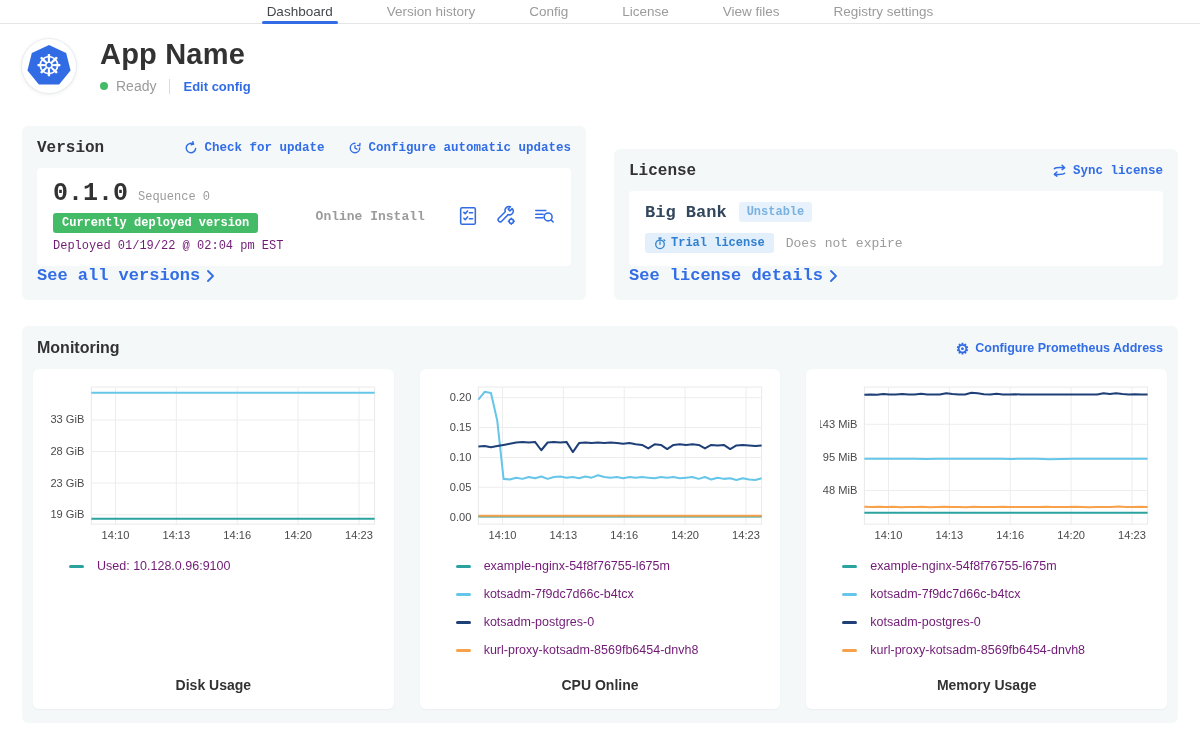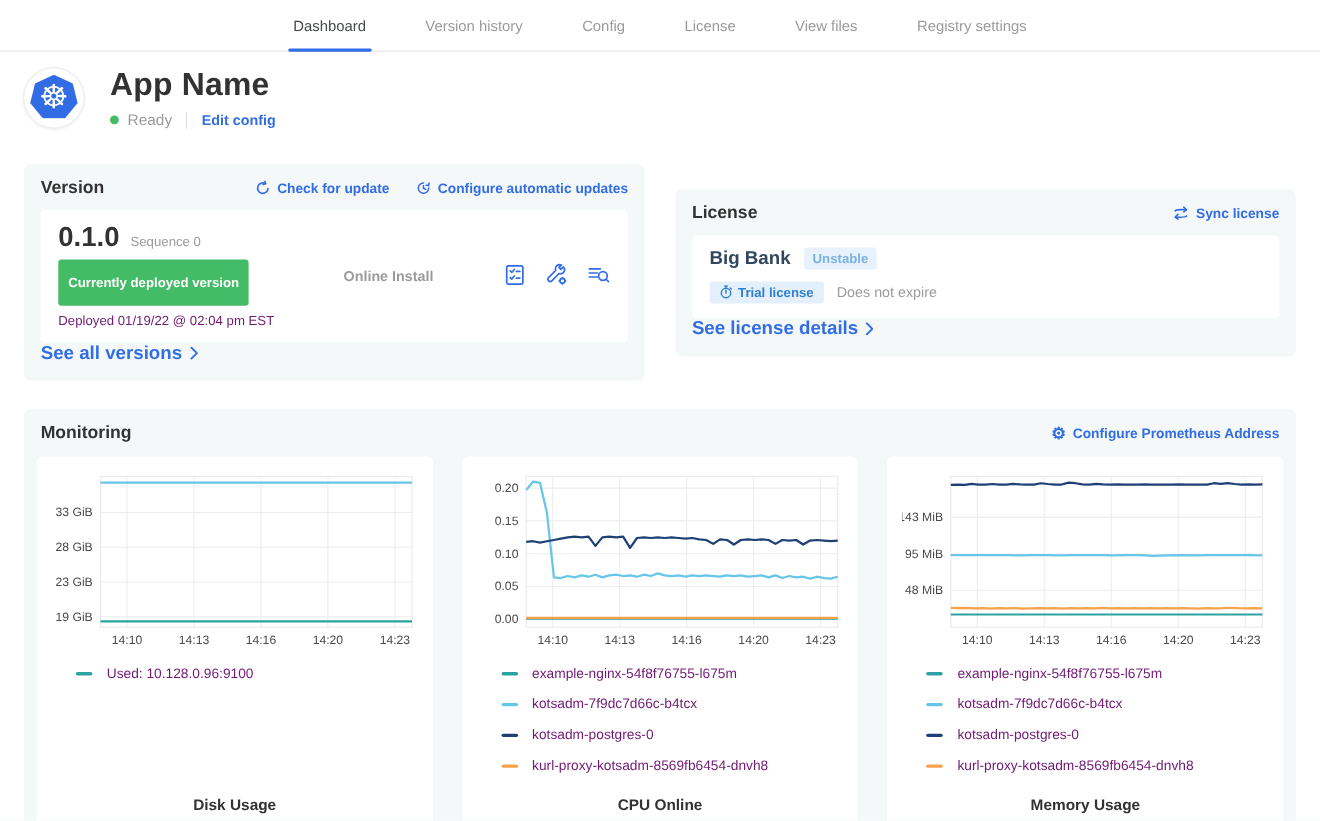--- a/index.html
+++ b/index.html
@@ -3,50 +3,50 @@
 <meta charset="utf-8">
 <style>
   * { box-sizing: border-box; }
   html,body { margin:0; padding:0; }
   body {
     width:1200px; height:746px; background:#fff;
     font-family:"Liberation Sans", sans-serif; color:#323232;
     overflow:hidden;
   }
   
-  .nav { height:47px; border-bottom:1px solid #e4e6e8; display:flex; justify-content:center; background:#fff; }
+  .nav { height:24px; border-bottom:1px solid #e4e6e8; display:flex; justify-content:center; background:#fff; }
   .tab { padding:0 27px; display:flex; align-items:center; font-size:13.5px; color:#9b9b9b; cursor:pointer; position:relative; white-space:nowrap; }
   .tab.active { color:#44484d; }
   .tab.active::after { content:""; position:absolute; left:22px; right:22px; bottom:-1px; height:3px; background:#326de6; border-radius:2px; }
   
   .app-header { display:flex; align-items:center; gap:24px; padding:14px 22px 6px; }
   .logo-ring { width:54px; height:54px; border-radius:50%; background:#fff; box-shadow:0 0 0 1px #e9edf0, 0 1px 4px rgba(0,0,0,.10); display:flex; align-items:center; justify-content:center; flex:none; }
   .logo-hept { width:44px; height:42px; background:#326ce5; clip-path:polygon(50% 0%, 89% 19%, 99% 61%, 73% 94%, 27% 94%, 1% 61%, 11% 19%); display:flex; align-items:center; justify-content:center; }
   .logo-hept span { color:#fff; font-size:30px; line-height:1; }
   .app-title { font-size:29px; font-weight:bold; margin:0; letter-spacing:.2px; }
   .status-row { display:flex; align-items:center; gap:8px; margin-top:7px; }
   .status-dot { width:8px; height:8px; border-radius:50%; background:#44bb66; }
   .status-text { font-size:14px; color:#9b9b9b; }
   .vdiv { width:1px; height:15px; background:#d8dcdf; margin:0 5px; }
   .blue-link { color:#326de6; font-weight:bold; font-size:12.5px; display:inline-flex; align-items:center; gap:6px; cursor:pointer; white-space:nowrap; }
   .blue-link svg { flex:none; }
   .edit-config { font-size:13px; }
   
-  .cards-row { display:flex; gap:28px; padding:26px 22px 0; align-items:center; }
+  .cards-row { display:flex; gap:28px; padding:26px 22px 0; align-items:flex-end;font-family:Liberation Mono, monospace; }
   .panel { background:#f4f8f9; border-radius:6px; padding:13px 15px 15px; flex:1; min-width:0; }
   .panel-head { display:flex; justify-content:space-between; align-items:center; margin-bottom:11px; }
   .panel-title { font-size:16px; font-weight:bold; }
   .head-links { display:flex; gap:24px; align-items:center; }
   .inner-card { background:#fff; border-radius:4px; padding:11px 16px 13px; }
   
   .v-flex { display:flex; align-items:center; }
   .v-num-row { display:flex; align-items:baseline; gap:10px; }
   .v-num { font-size:25px; font-weight:bold; }
   .v-seq { font-size:12px; color:#9b9b9b; }
-  .v-badge { display:inline-block; background:#44bb66; color:#fff; font-size:12px; font-weight:bold; padding:14px 9px; border-radius:3px; margin:5px 0 6px; }
+  .v-badge { display:inline-block; background:#44bb66; color:#fff; font-size:12px; font-weight:bold; padding:3px 9px; border-radius:3px; margin:5px 0 6px; }
   .v-deployed { font-size:12px; color:#701a75; }
   .v-mid { flex:1; text-align:center; color:#9b9b9b; font-weight:bold; font-size:13px; padding:0 8px; }
   .v-icons { display:flex; gap:16px; align-items:center; }
   .icon-btn { cursor:pointer; display:flex; }
   .see-link { margin-top:0; font-size:17px; }
   
   .lic-name-row { display:flex; align-items:center; gap:12px; }
   .lic-name { font-size:17px; font-weight:bold; color:#32475c; }
   .chan-badge { background:#e7f2fc; color:#79b1e0; font-size:12px; font-weight:bold; padding:3px 8px; border-radius:3px; }
   .lic-row2 { display:flex; align-items:center; gap:12px; margin-top:11px; }

